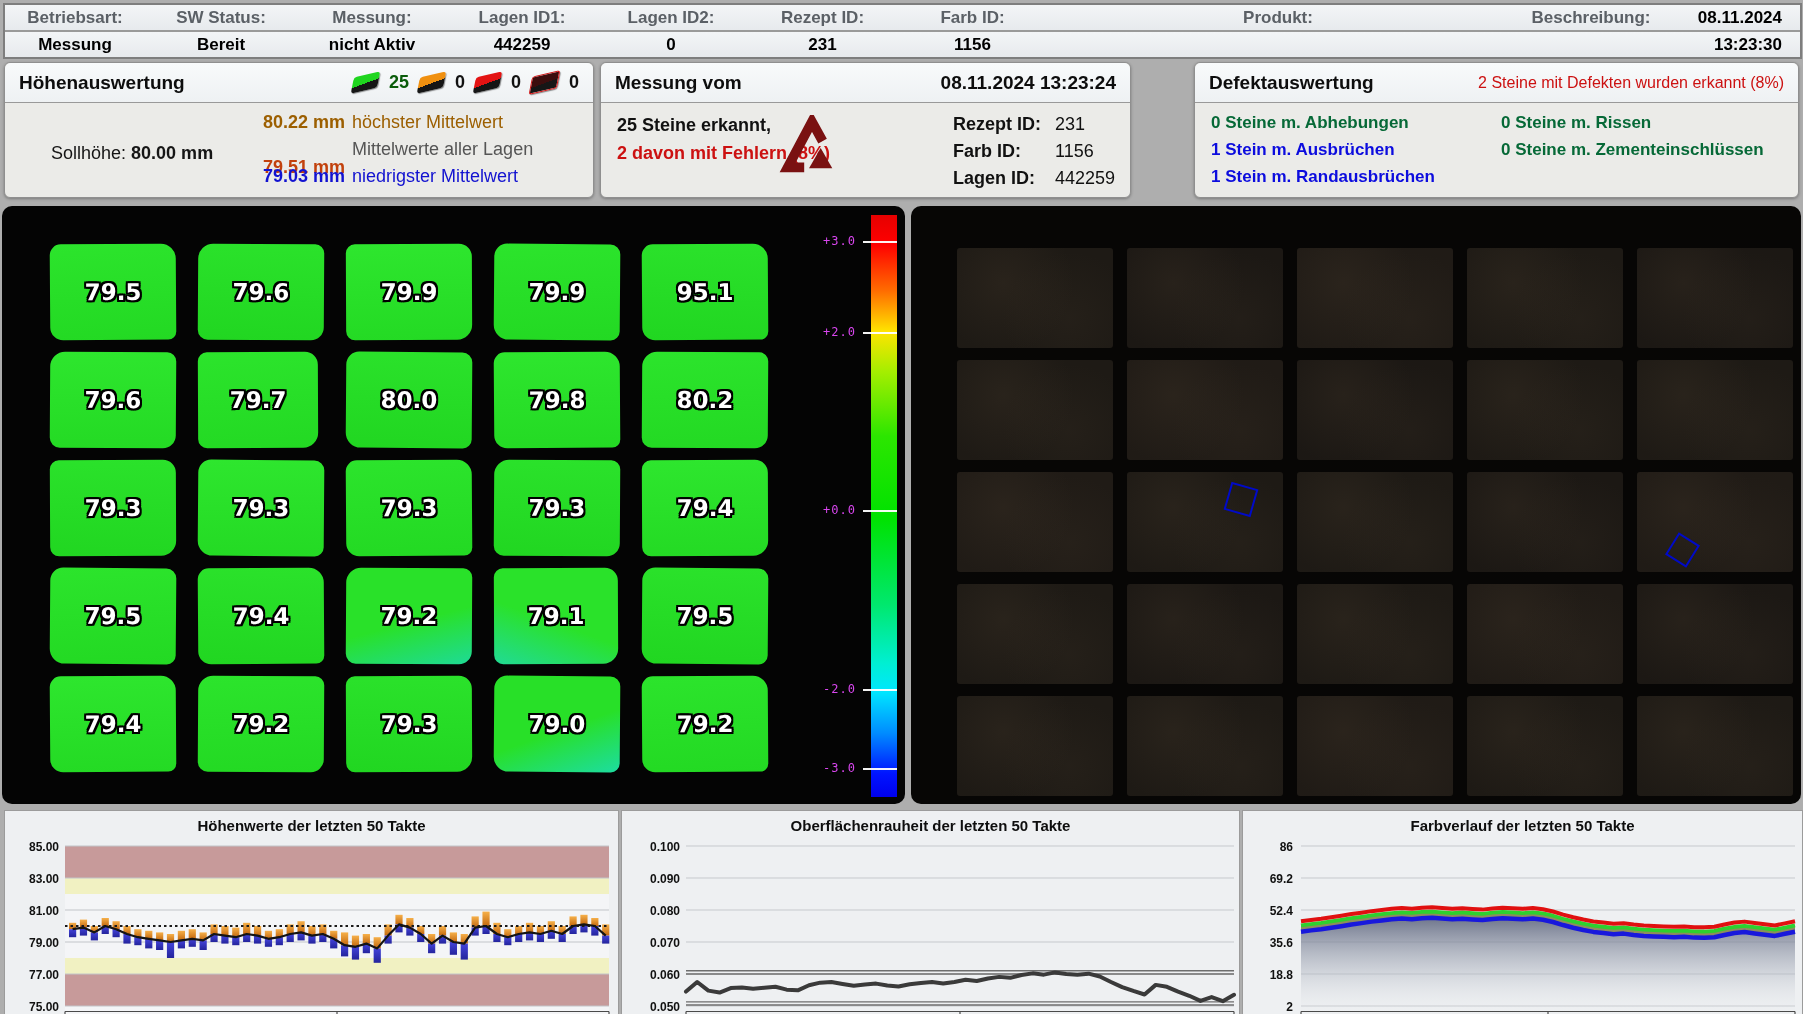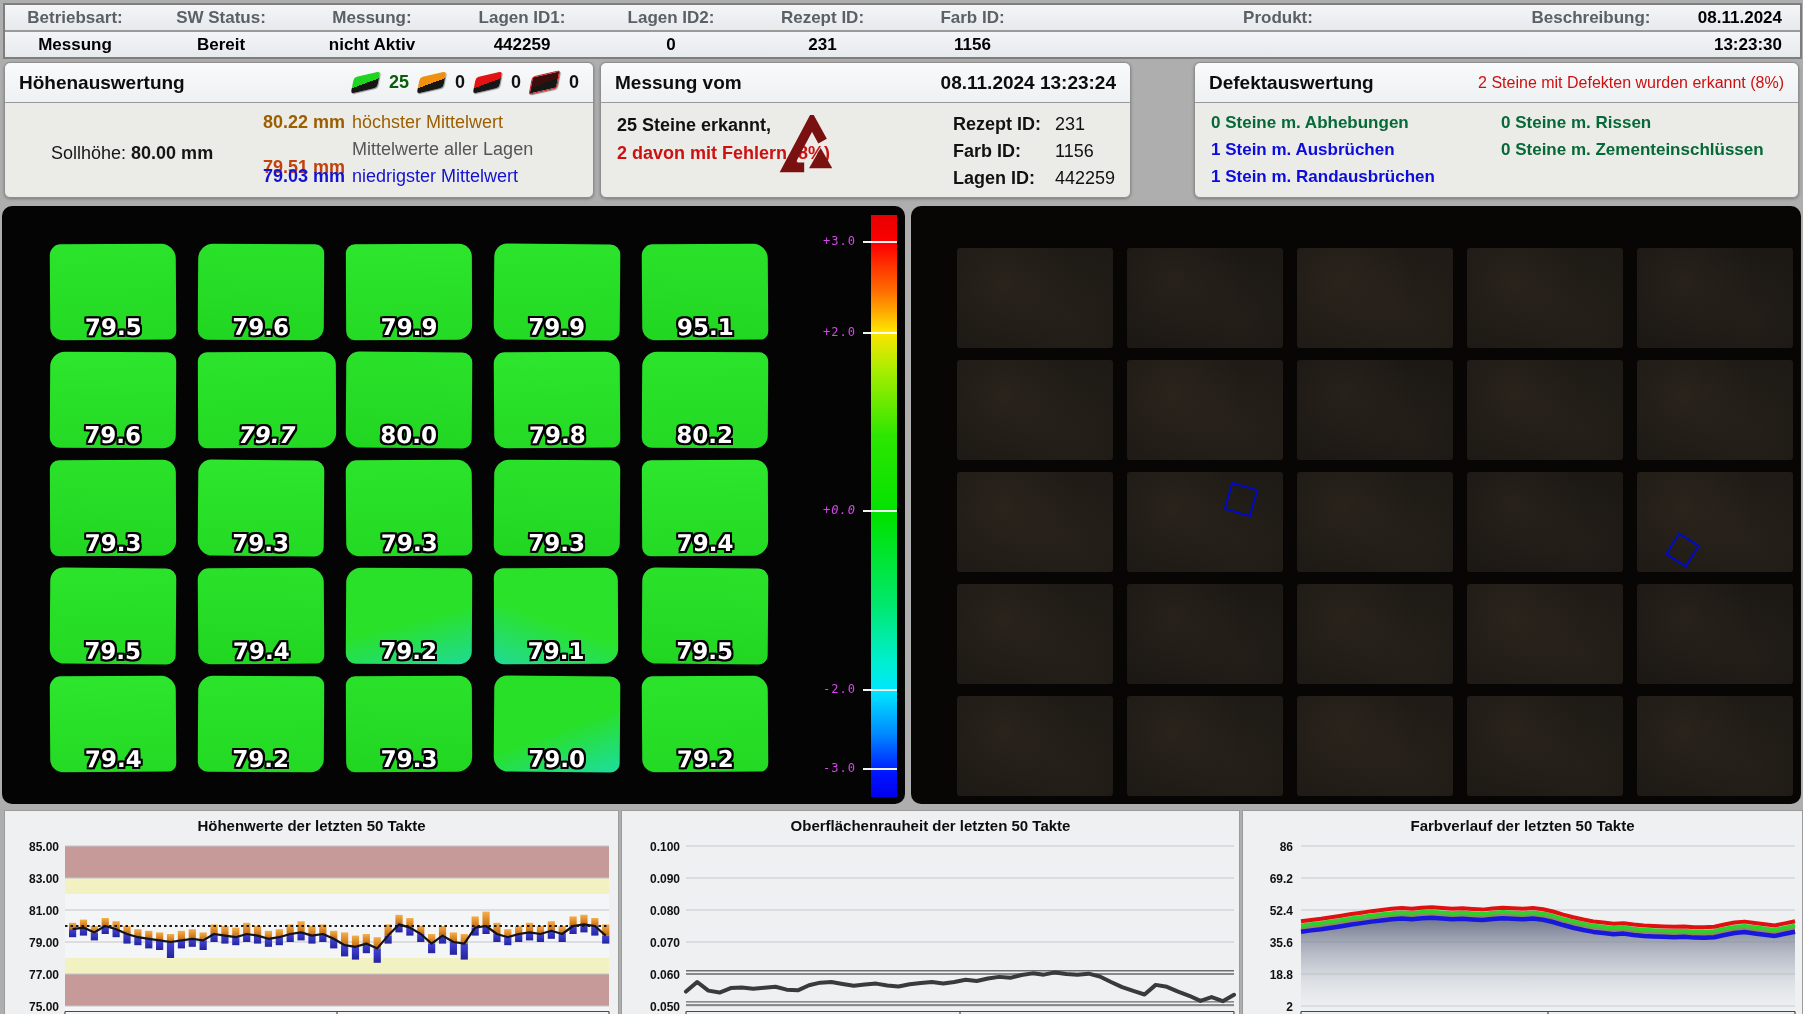--- a/index.html
+++ b/index.html
@@ -40,21 +40,21 @@
   .id-row .k{font-weight:700;width:102px}
 
   .def-summary{margin-left:auto;font-size:16px;font-weight:400;color:#cc1111}
   #defCol1{position:absolute;left:16px;top:6px}
   #defCol2{position:absolute;left:306px;top:6px}
   .def-row{height:27px;display:flex;align-items:center;font-size:17px;font-weight:700;white-space:nowrap}
 
   
   #imgLeft{position:absolute;left:2px;top:206px;width:903px;height:598px;background:#040404;border-radius:10px;overflow:hidden}
   #imgRight{position:absolute;left:911px;top:206px;width:890px;height:598px;background:#070605;border-radius:10px;overflow:hidden}
-  .stone{position:absolute;display:flex;align-items:flex-end;justify-content:center}
+  .stone{position:absolute;display:flex;align-items:center;justify-content:center}
   .stone span{font-family:"DejaVu Sans",sans-serif;font-weight:700;font-size:23px;color:#fff;
     text-shadow:-2px -2px 0 #000,2px -2px 0 #000,-2px 2px 0 #000,2px 2px 0 #000,-2px 0 0 #000,2px 0 0 #000,0 -2px 0 #000,0 2px 0 #000}
   .dstone{position:absolute;background-color:#1e1a15;border-radius:3px;
     background-image:radial-gradient(circle at 30% 35%,rgba(70,58,44,.28),transparent 55%),radial-gradient(circle at 72% 70%,rgba(62,52,40,.22),transparent 50%)}
   .marker{position:absolute;border:2.5px solid #000ac8;background:transparent}
   #cbar{position:absolute;left:869px;top:9px;width:26px;height:582px;
     background:linear-gradient(180deg,#e60000 0%,#ff0000 5%,#ff6c00 13%,#ffe400 20%,#a4ee00 27%,#2ce600 38%,#00e200 52%,#00e86e 67%,#00efd2 77%,#00e6ff 82%,#008cff 89%,#0014ff 96%,#0000ee 100%)}
   .cb-line{position:absolute;left:861px;width:34px;height:2px;background:rgba(255,255,255,.95)}
   .cb-lbl{position:absolute;left:796px;width:58px;text-align:right;font-family:"DejaVu Sans Mono",monospace;font-size:12px;letter-spacing:1px;color:#d946ef}
 
@@ -192,21 +192,21 @@
     </div>
     <div class="stone" style="left: 492px; top: 38px; width: 126px; height: 96px; border-radius: 13px 10px 9px 15px; transform: rotate(0.45deg); background: linear-gradient(177deg, rgb(44, 228, 44), rgb(35, 217, 35));">
       <span>79.9</span>
     </div>
     <div class="stone" style="left: 640px; top: 38px; width: 126px; height: 96px; border-radius: 11px 15px 8px 13px; transform: rotate(-0.4deg); background: linear-gradient(183deg, rgb(43, 226, 43), rgb(33, 214, 33));">
       <span>95.1</span>
     </div>
     <div class="stone" style="left: 48px; top: 146px; width: 126px; height: 96px; border-radius: 15px 9px 13px 10px; transform: rotate(0.35deg); background: linear-gradient(179deg, rgb(46, 230, 46), rgb(36, 218, 36));">
       <span>79.6</span>
     </div>
-    <div class="stone" style="left: 196px; top: 146px; width: 138px; height: 96px; border-radius: 9px 13px 15px 9px; transform: rotate(-0.25deg); background: linear-gradient(177deg, rgb(44, 228, 44), rgb(35, 217, 35)); font-style: italic;">
+    <div class="stone" style="left: 196px; top: 146px; width: 120px; height: 96px; border-radius: 9px 13px 15px 9px; transform: rotate(-0.25deg); background: linear-gradient(177deg, rgb(44, 228, 44), rgb(35, 217, 35));">
       <span>79.7</span>
     </div>
     <div class="stone" style="left: 344px; top: 146px; width: 126px; height: 96px; border-radius: 13px 10px 9px 15px; transform: rotate(0.45deg); background: linear-gradient(183deg, rgb(43, 226, 43), rgb(33, 214, 33));">
       <span>80.0</span>
     </div>
     <div class="stone" style="left: 492px; top: 146px; width: 126px; height: 96px; border-radius: 11px 15px 8px 13px; transform: rotate(-0.4deg); background: linear-gradient(179deg, rgb(46, 230, 46), rgb(36, 218, 36));">
       <span>79.8</span>
     </div>
     <div class="stone" style="left: 640px; top: 146px; width: 126px; height: 96px; border-radius: 15px 9px 13px 10px; transform: rotate(0.35deg); background: linear-gradient(177deg, rgb(44, 228, 44), rgb(35, 217, 35));">
       <span>80.2</span>
@@ -254,21 +254,21 @@
       <span>79.0</span>
     </div>
     <div class="stone" style="left: 640px; top: 470px; width: 126px; height: 96px; border-radius: 11px 15px 8px 13px; transform: rotate(-0.4deg); background: linear-gradient(177deg, rgb(44, 228, 44), rgb(35, 217, 35));">
       <span>79.2</span>
     </div>
     <div class="cb-line" style="top: 34.772px;"></div>
     <div class="cb-lbl" style="top: 27.772px;">+3.0</div>
     <div class="cb-line" style="top: 125.564px;"></div>
     <div class="cb-lbl" style="top: 118.564px;">+2.0</div>
     <div class="cb-line" style="top: 303.656px;"></div>
-    <div class="cb-lbl" style="top: 296.656px; font-style: italic;">+0.0</div>
+    <div class="cb-lbl" style="top: 296.656px;">+0.0</div>
     <div class="cb-line" style="top: 482.912px;"></div>
     <div class="cb-lbl" style="top: 475.912px;">-2.0</div>
     <div class="cb-line" style="top: 562.064px;"></div>
     <div class="cb-lbl" style="top: 555.064px;">-3.0</div>
   </div>
 <div id="imgRight">
     <div class="dstone" style="left: 46px; top: 42px; width: 156px; height: 100px;"></div>
     <div class="dstone" style="left: 216px; top: 42px; width: 156px; height: 100px; background-color: rgb(28, 24, 20);"></div>
     <div class="dstone" style="left: 386px; top: 42px; width: 156px; height: 100px; background-color: rgb(32, 27, 22);"></div>
     <div class="dstone" style="left: 556px; top: 42px; width: 156px; height: 100px;"></div>

